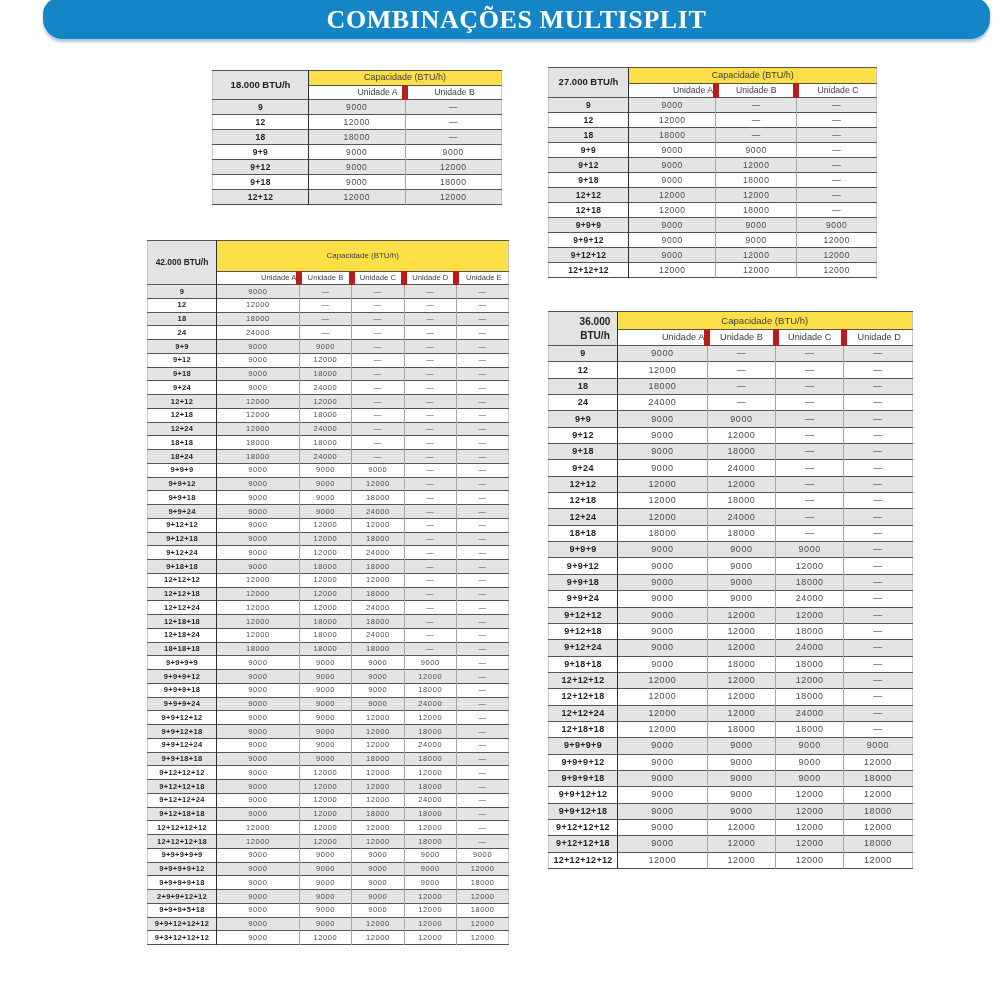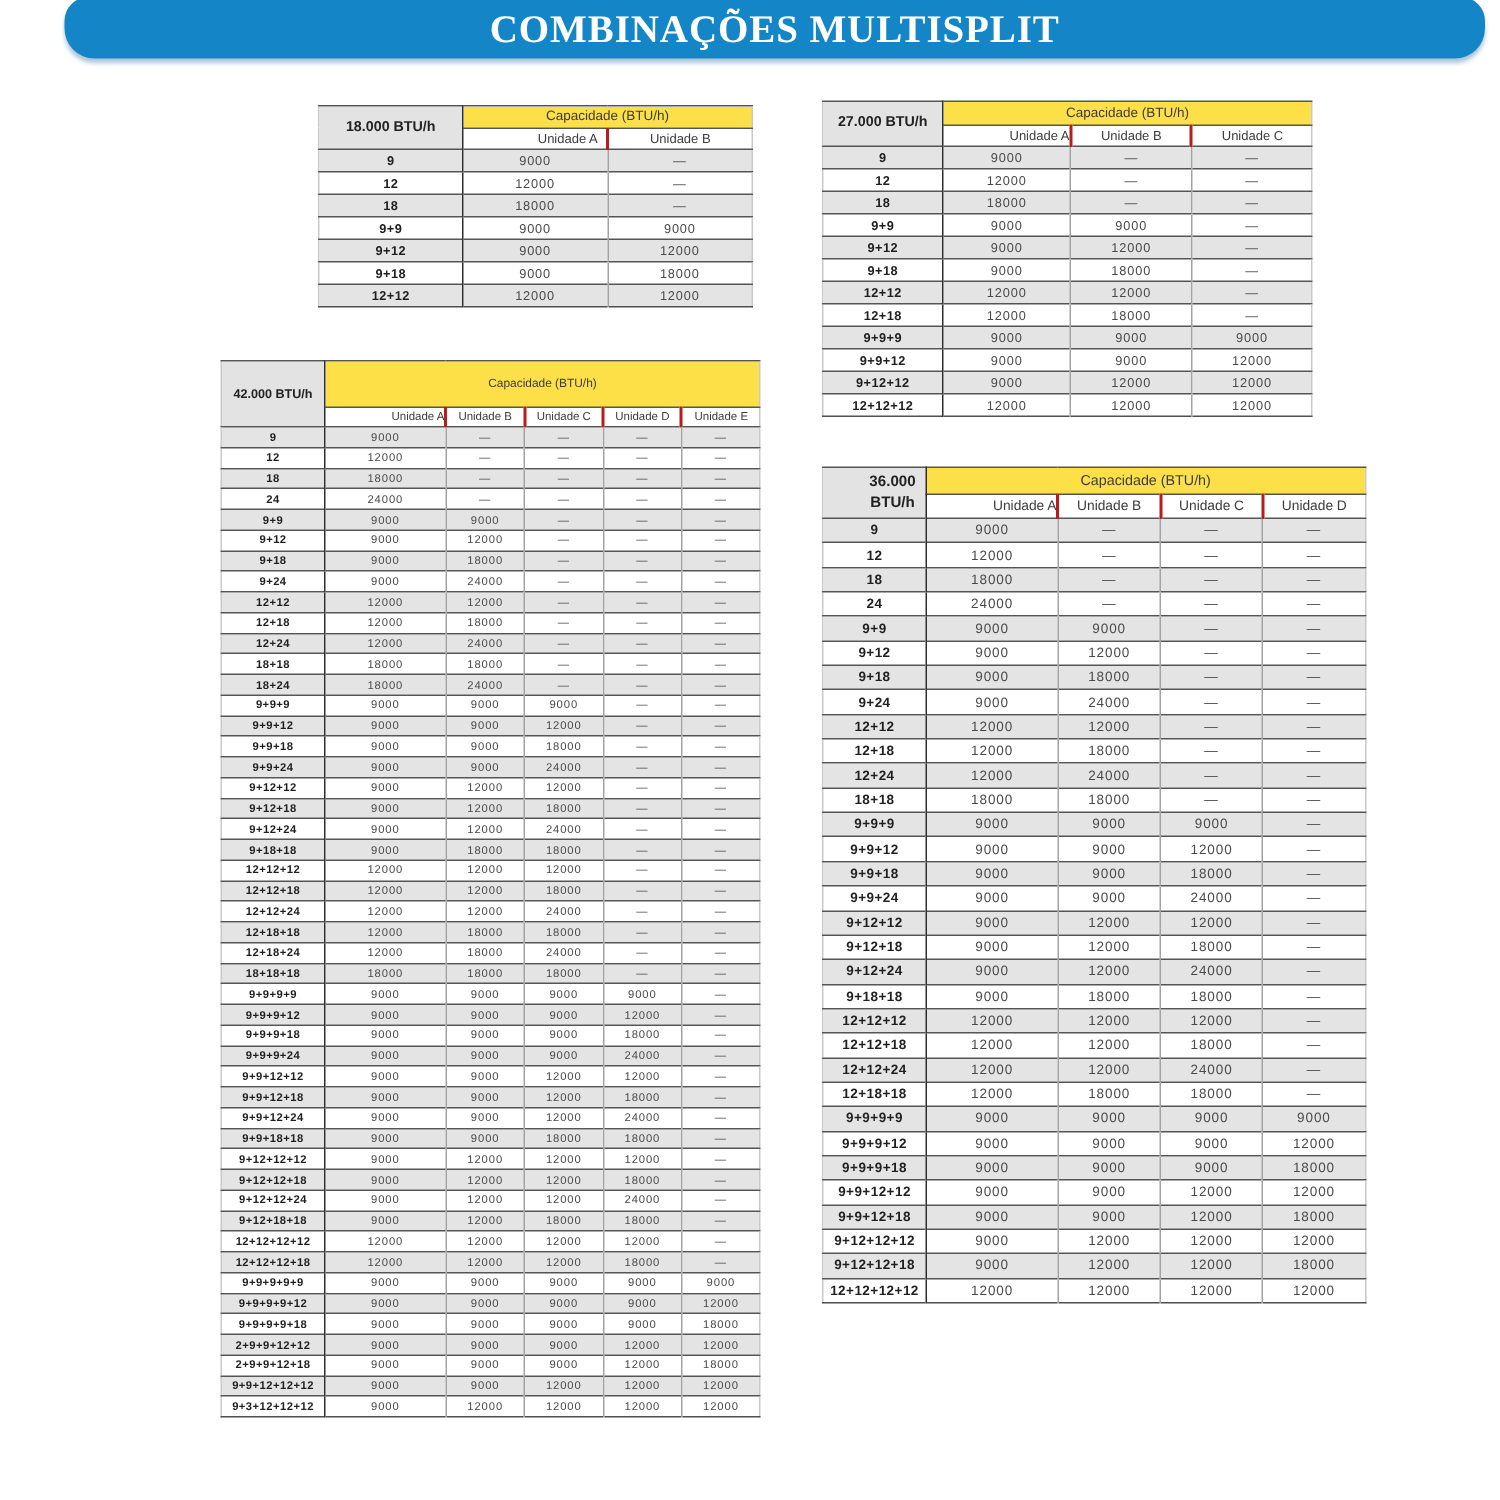--- a/index.html
+++ b/index.html
@@ -27,21 +27,21 @@
   th,td{
     padding:0;margin:0;text-align:center;vertical-align:middle;
     overflow:hidden;white-space:nowrap;border-top:1px solid #555555;
     font-weight:normal;line-height:1;
   }
   .corner{
     background:#e3e3e3;font-weight:bold;color:#222;font-size:1.12em;
     border-right:1.5px solid #2e2e2e;line-height:1.3;
   }
   .cap{background:#fde047;color:#3c3c3c;font-size:1.06em;}
-  .unit{background:#ffffff;color:#3c3c3c;font-size:1.02em;border-left:2px solid #b91c1c;}
+  .unit{background:#ffffff;color:#3c3c3c;font-size:1.02em;border-left:6px solid #b91c1c;}
   .unit:first-child{border-left:none;padding-left:44px;}
   .combo{font-weight:bold;color:#1f1f1f;letter-spacing:.3px;border-right:1.5px solid #2e2e2e;}
   .val{color:#4a4a4a;letter-spacing:.6px;border-left:1px solid #a3a3a3;}
   .combo + .val{border-left:none;}
   tr.g > td{background:#e4e4e4;}
   tr.w > td{background:#ffffff;}
   
   .t1{left:212px;top:70px;font-size:8.5px;}
   .t1 .c-label{width:96px;} .t1 .c-data{width:96.5px;}
   .t1 thead tr{height:14.5px;} .t1 tbody tr{height:15px;}
@@ -592,21 +592,21 @@
         </tr>
         <tr class="g">
           <td class="combo">2+9+9+12+12</td>
           <td class="val">9000</td>
           <td class="val">9000</td>
           <td class="val">9000</td>
           <td class="val">12000</td>
           <td class="val">12000</td>
         </tr>
         <tr class="w">
-          <td class="combo">2+9+9+12+18</td>
+          <td class="combo">9+9+9+5+18</td>
           <td class="val">9000</td>
           <td class="val">9000</td>
           <td class="val">9000</td>
           <td class="val">12000</td>
           <td class="val">18000</td>
         </tr>
         <tr class="g">
           <td class="combo">9+9+12+12+12</td>
           <td class="val">9000</td>
           <td class="val">9000</td>

